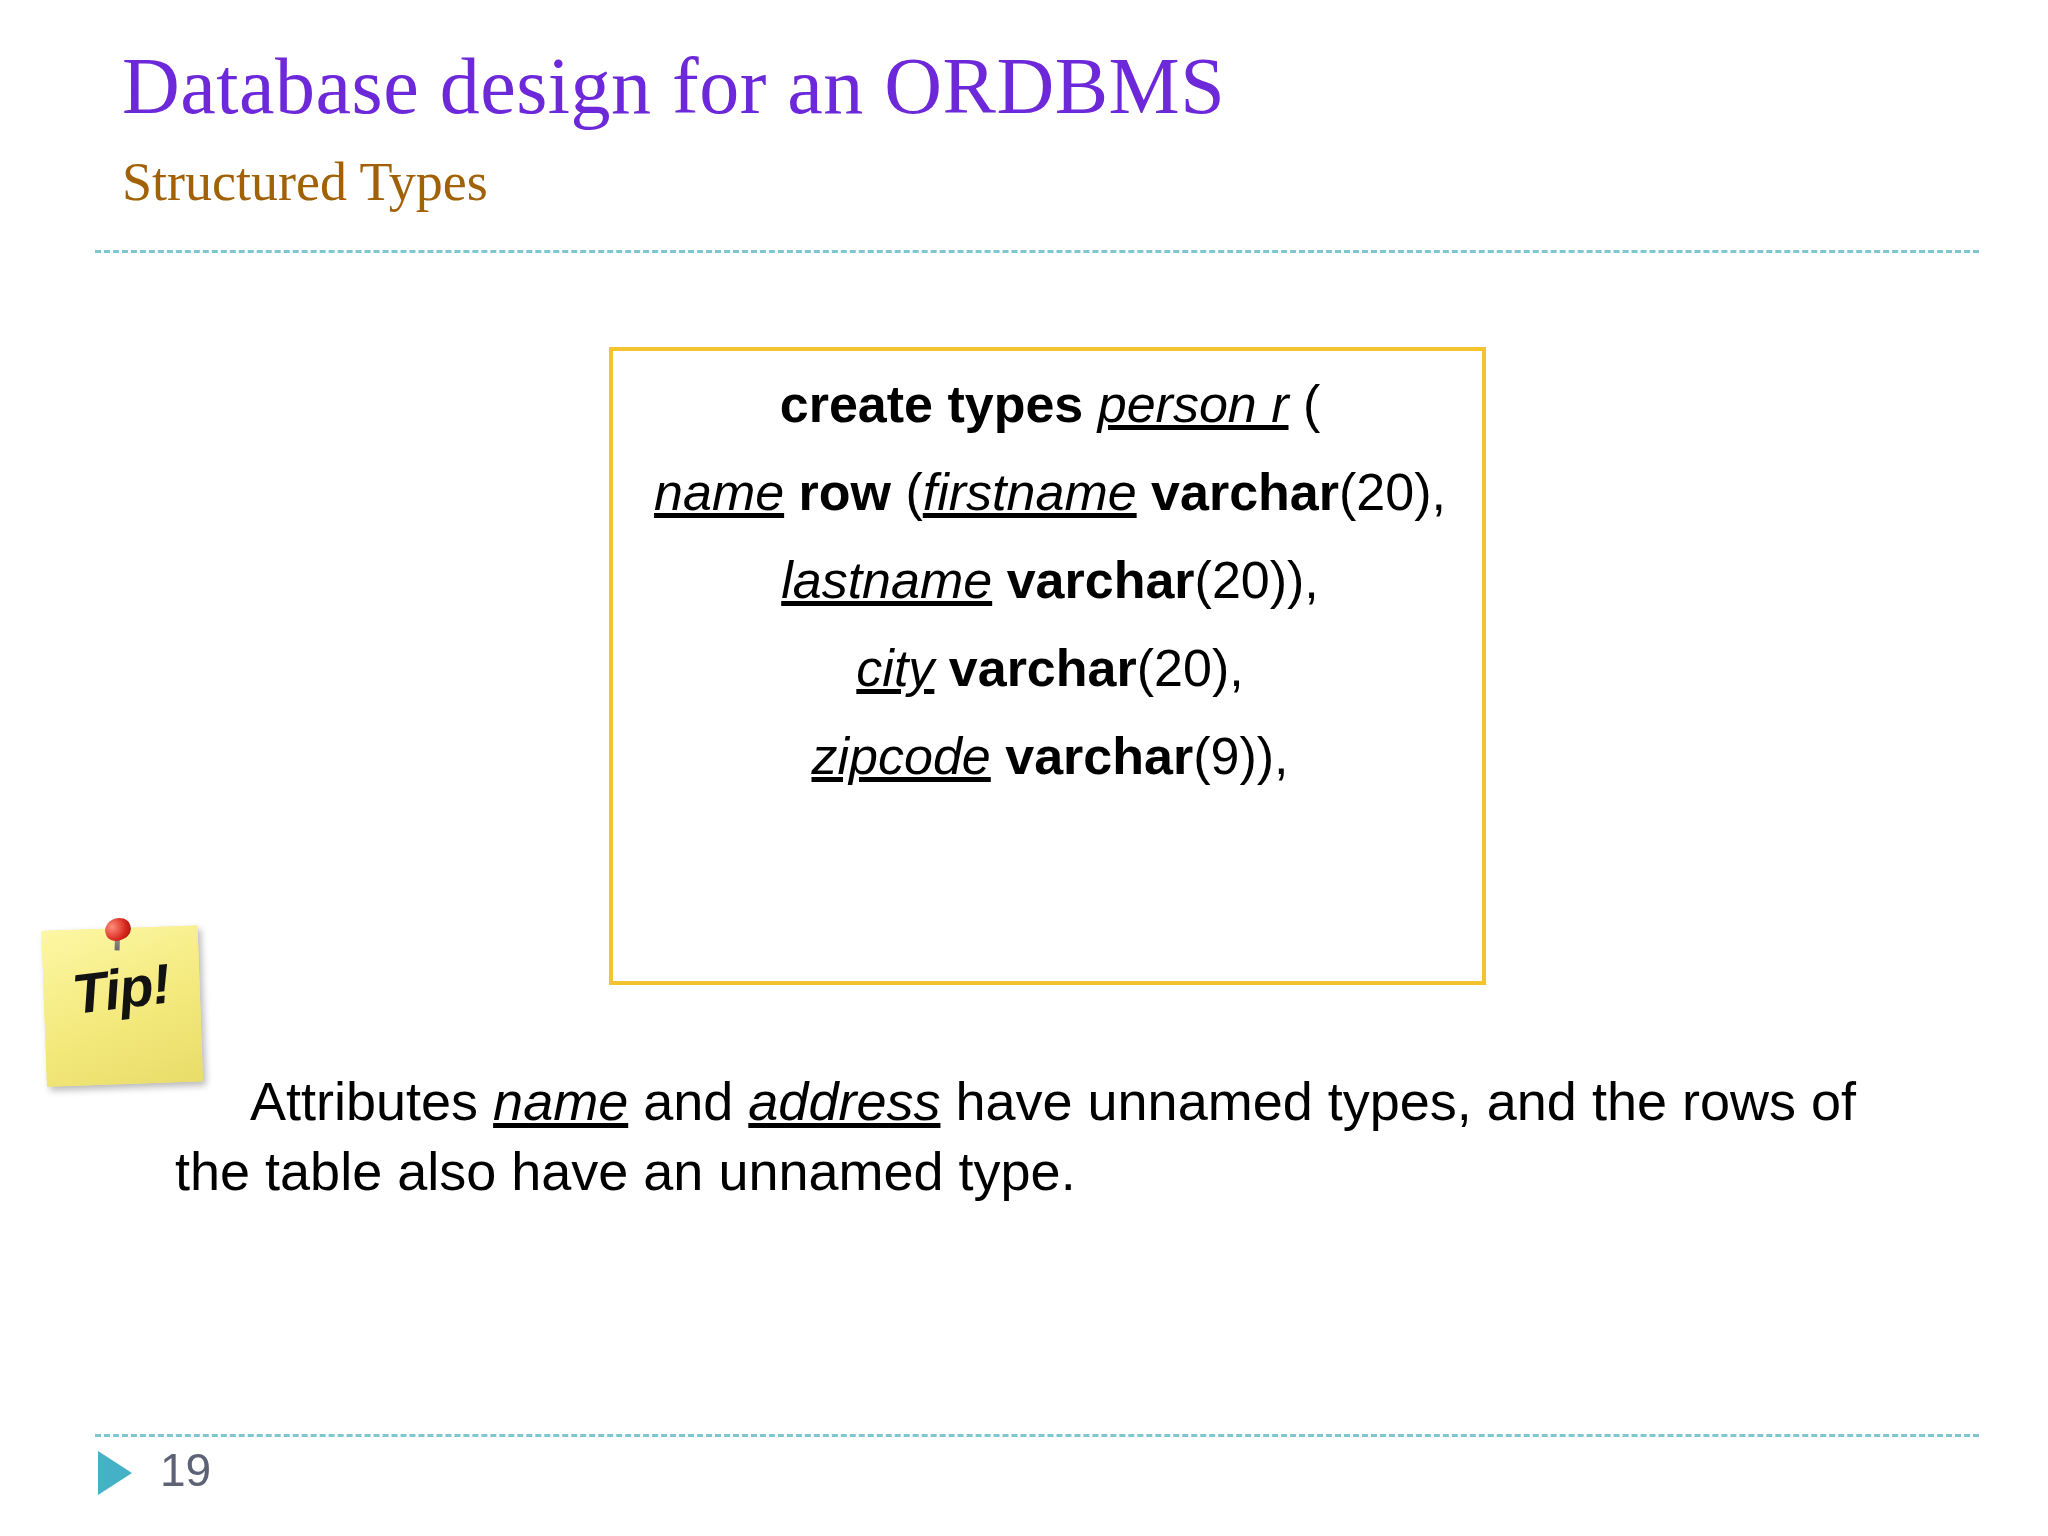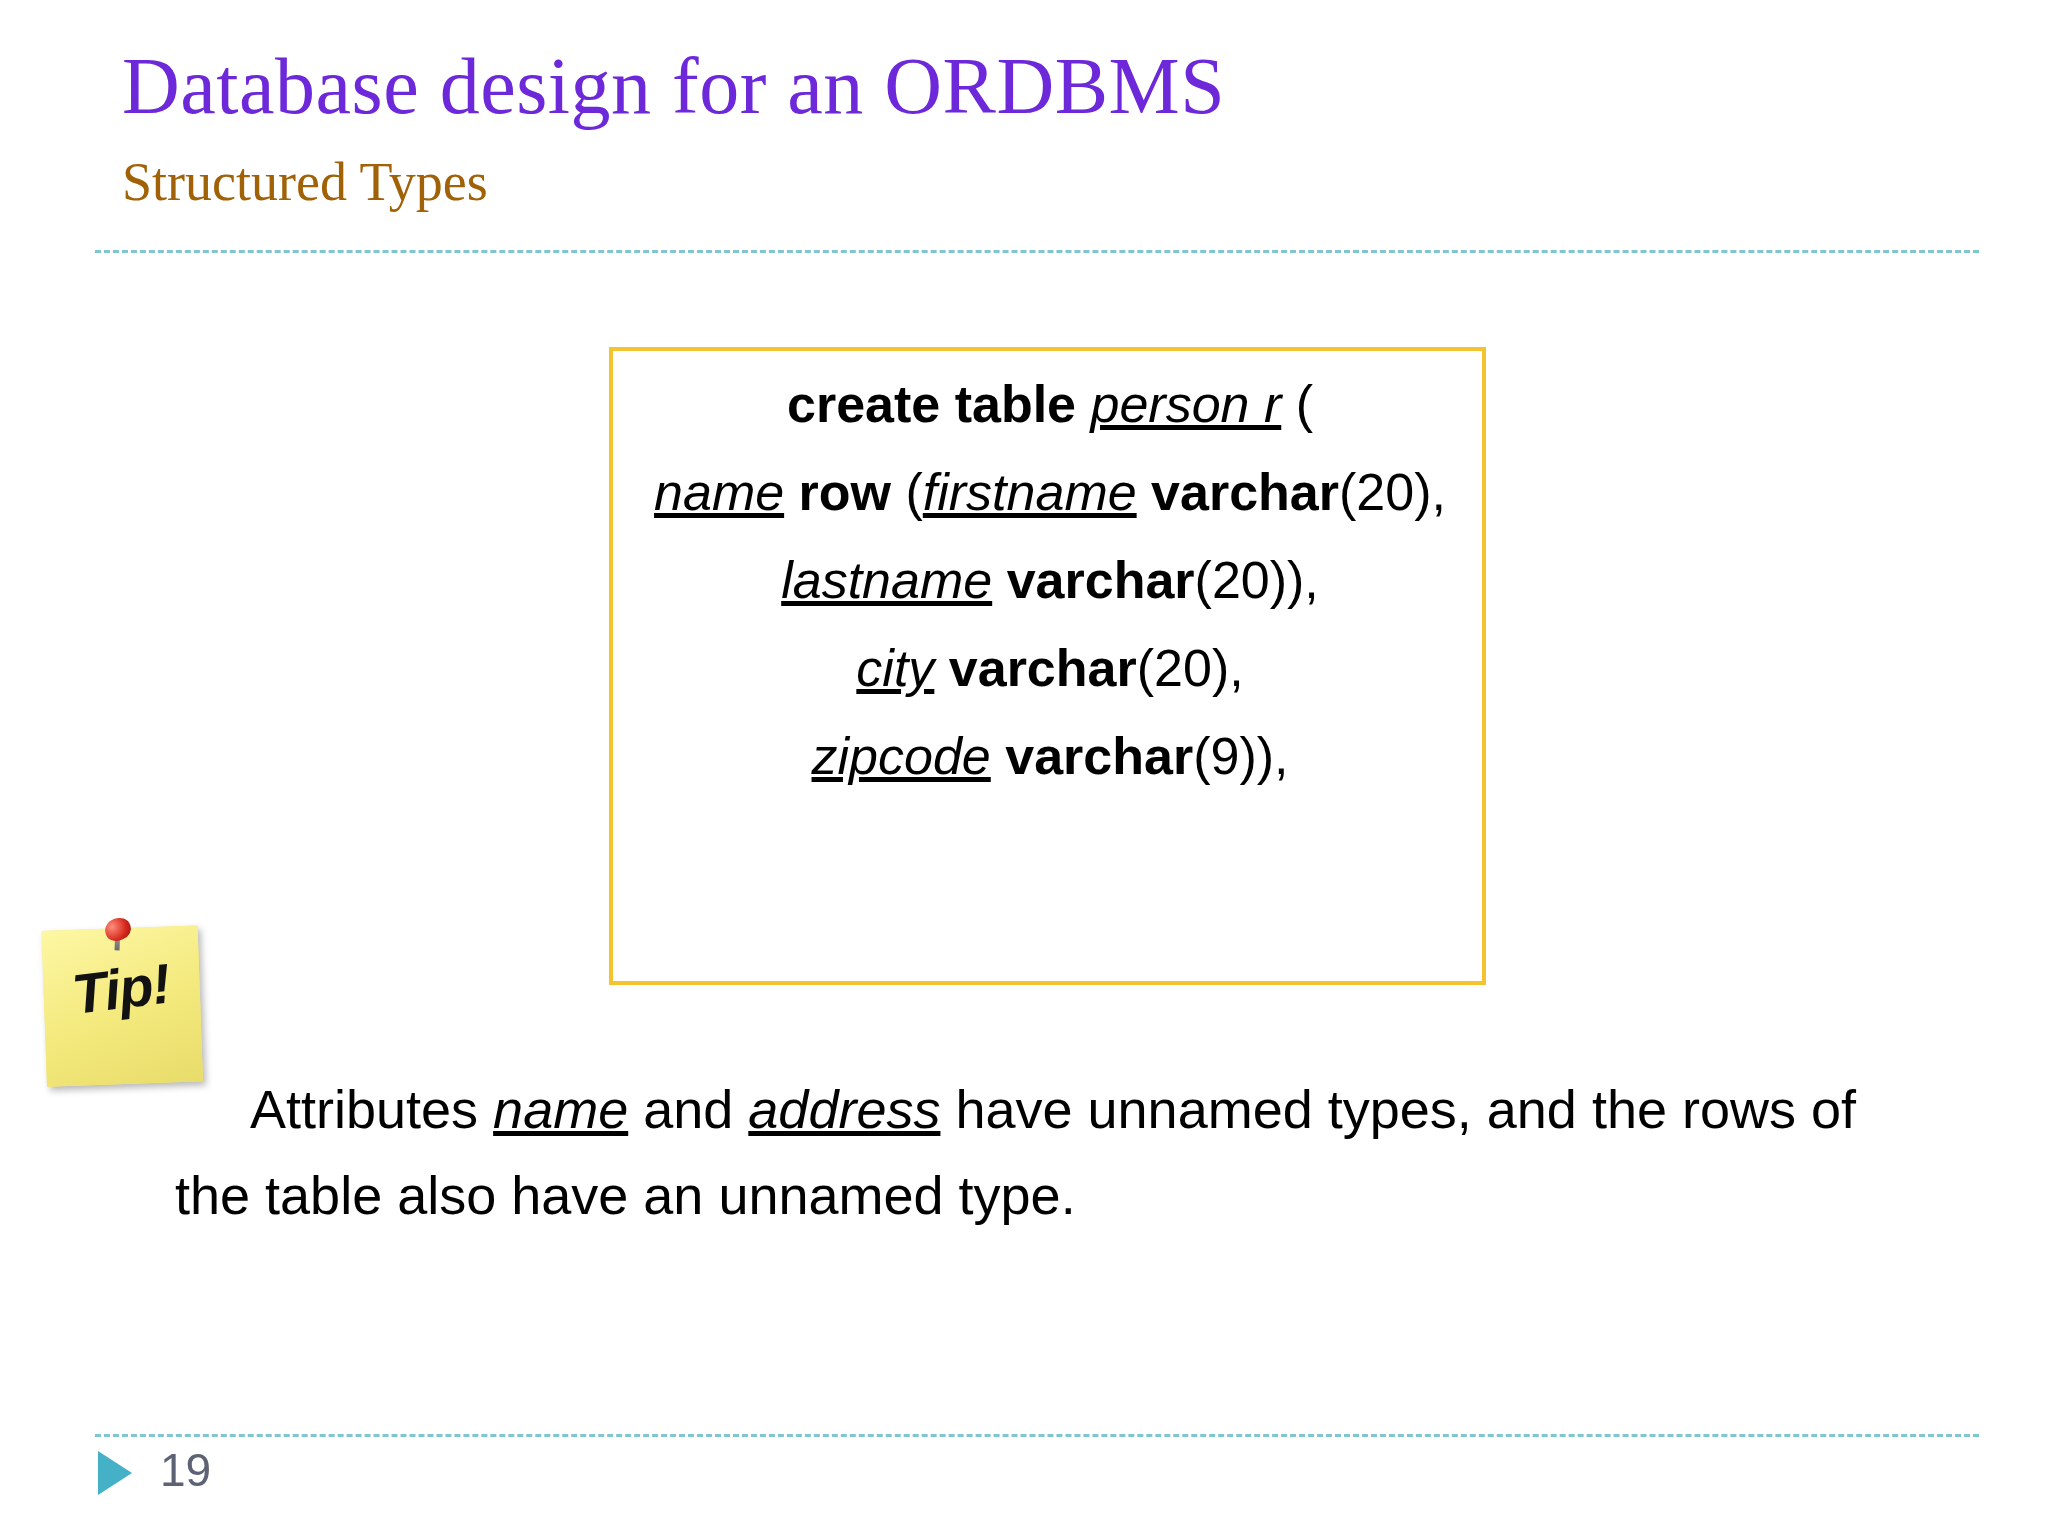--- a/index.html
+++ b/index.html
@@ -153,21 +153,21 @@
   }
 
   
   .body-text {
     position: absolute;
     left: 175px;
     top: 1066px;
     width: 1740px;
     font-family: "Liberation Sans", sans-serif;
     font-size: 54px;
-    line-height: 86px;
+    line-height: 70px;
     color: #000000;
   }
   .body-indent { display: inline-block; width: 75px; }
 
   
   .footer-rule {
     position: absolute;
     left: 95px;
     top: 1434px;
     width: 1884px;
@@ -197,21 +197,21 @@
 <body>
 
 <div class="slide-header">
   <div class="slide-title">Database design for an ORDBMS</div>
   <div class="slide-subtitle">Structured Types</div>
   <div class="header-rule"></div>
 </div>
 
 <div class="code-box"></div>
 <div class="code-lines">
-    <span class="code-line"><span class="kw">create table </span><span class="id">person r</span><span> (</span></span>
+    <span class="code-line"><span class="kw">create types </span><span class="id">person r</span><span> (</span></span>
     <span class="code-line"><span class="id">name</span><span> </span><span class="kw">row</span><span> (</span><span class="id">firstname</span><span> </span><span class="kw">varchar</span><span>(20),</span></span>
     <span class="code-line"><span class="id">lastname</span><span> </span><span class="kw">varchar</span><span>(20)),</span></span>
     <span class="code-line"><span class="id">city</span><span> </span><span class="kw">varchar</span><span>(20),</span></span>
     <span class="code-line"><span class="id">zipcode</span><span> </span><span class="kw">varchar</span><span>(9)),</span></span>
   </div>
 
 <div class="tip-note">
   <div class="tip-paper">
     <div class="tip-paper-shade"></div>
   </div>

